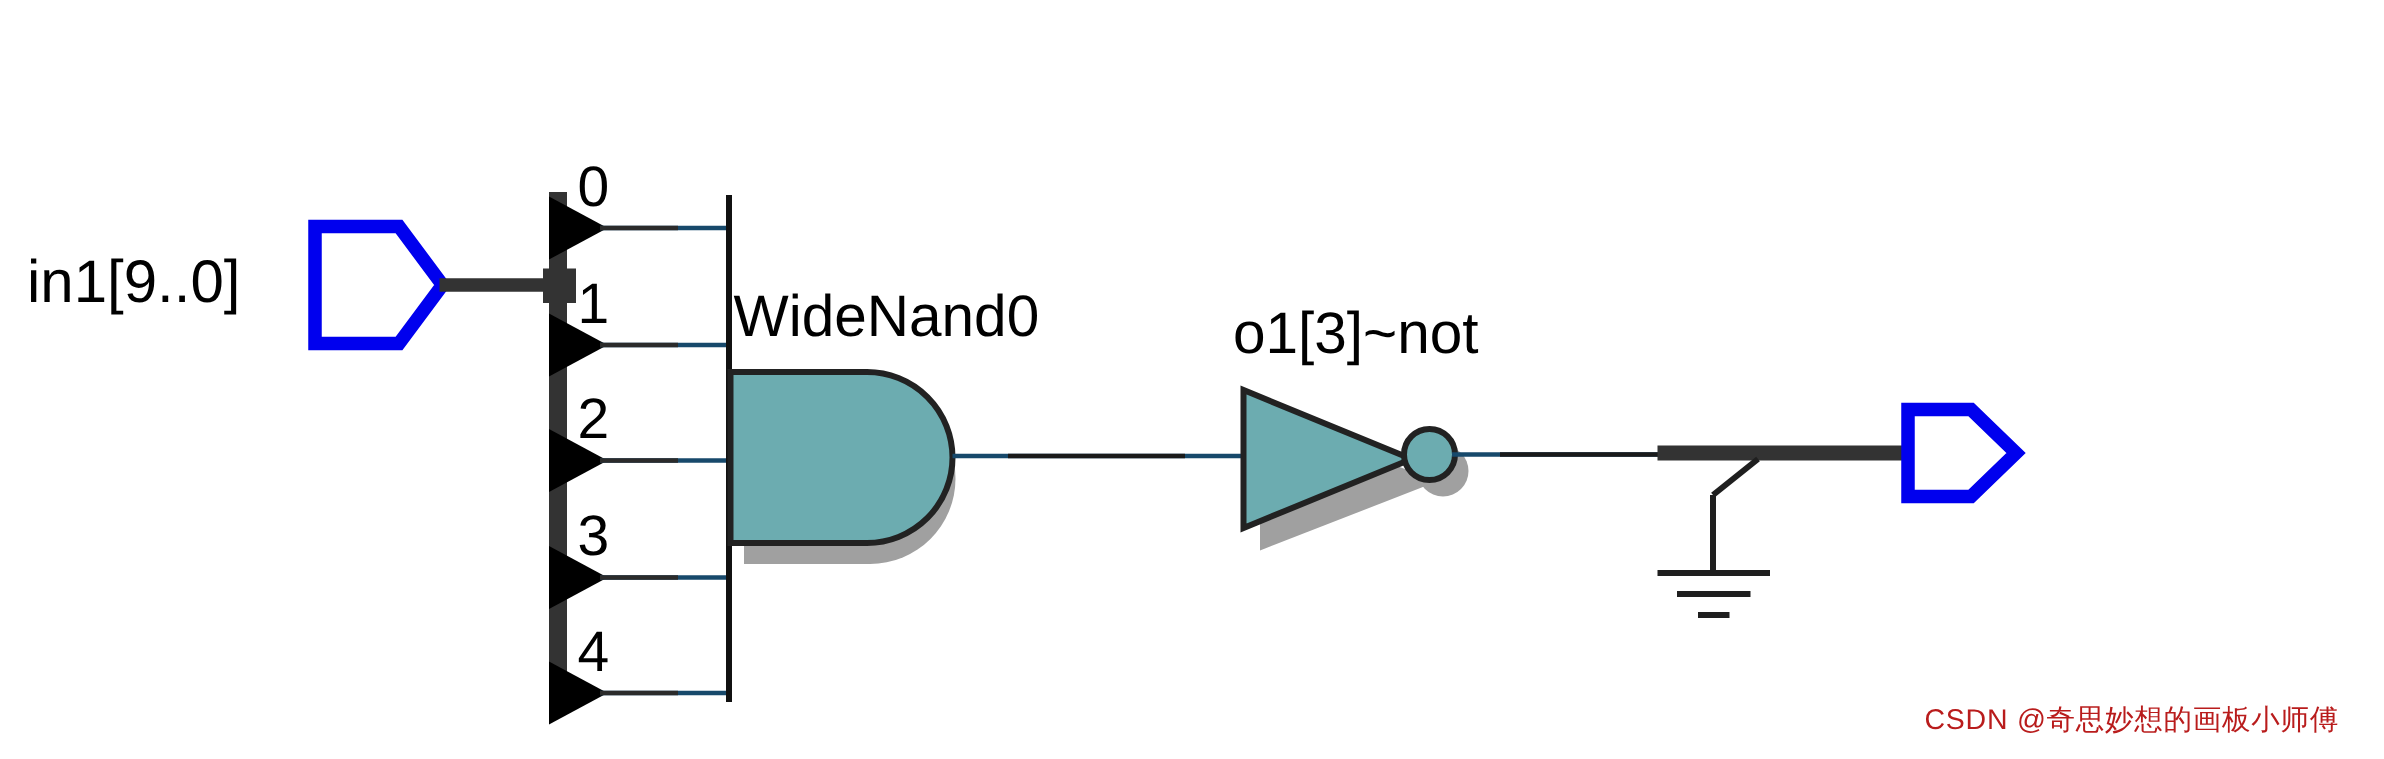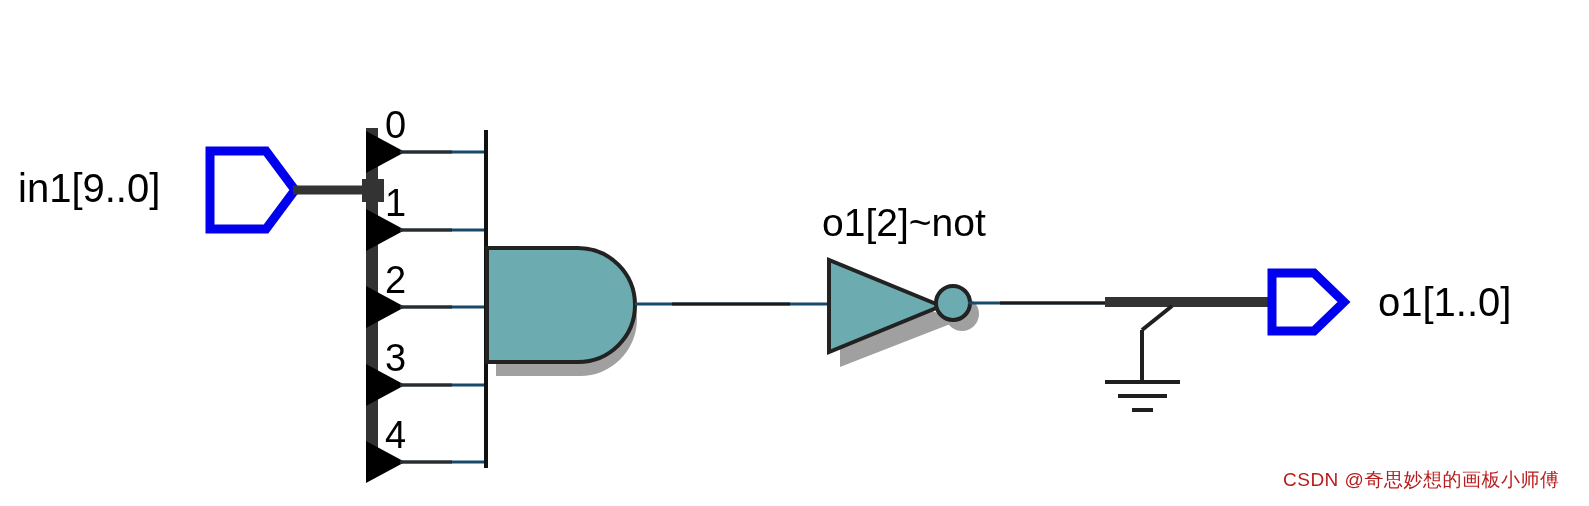--- a/index.html
+++ b/index.html
@@ -139,20 +139,20 @@
   <div class="lbl tap-label" style="left:385px; top:106px;">0</div>
 
   <div class="lbl tap-label" style="left:385px; top:184px;">1</div>
 
   <div class="lbl tap-label" style="left:385px; top:261px;">2</div>
 
   <div class="lbl tap-label" style="left:385px; top:339px;">3</div>
 
   <div class="lbl tap-label" style="left:385px; top:416px;">4</div>
 
+  <div class="lbl block-label" style="left:489px; top:192px;">WideNand0</div>
 
-  <div class="lbl block-label" style="left:822px; top:203px;">o1[2]~not</div>
+  <div class="lbl block-label" style="left:822px; top:203px;">o1[3]~not</div>
 
-  <div class="lbl pin-label" style="left:1378px; top:282px;">o1[1..0]</div>
 
   <div class="watermark" style="left:1283px; top:467px;">CSDN @奇思妙想的画板小师傅</div>
 
 </div>
 
 </body></html>

